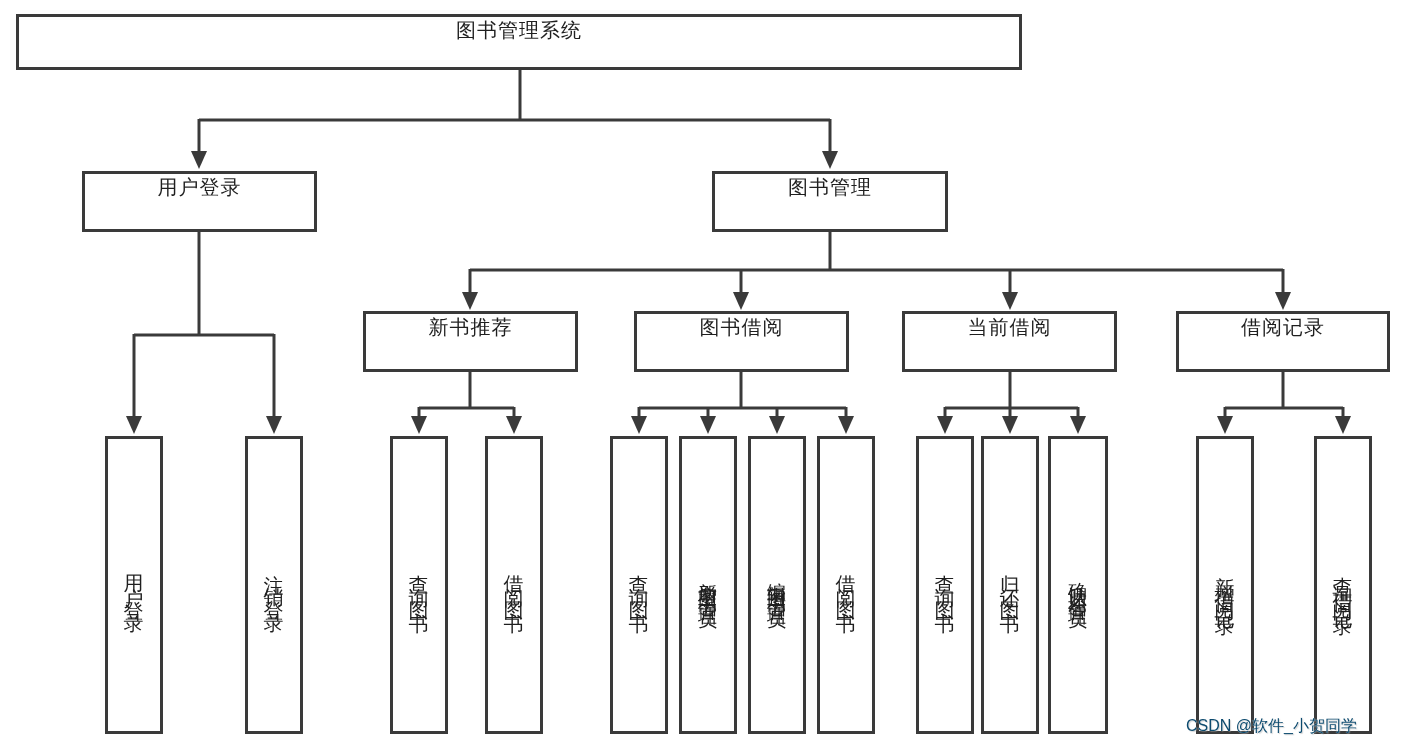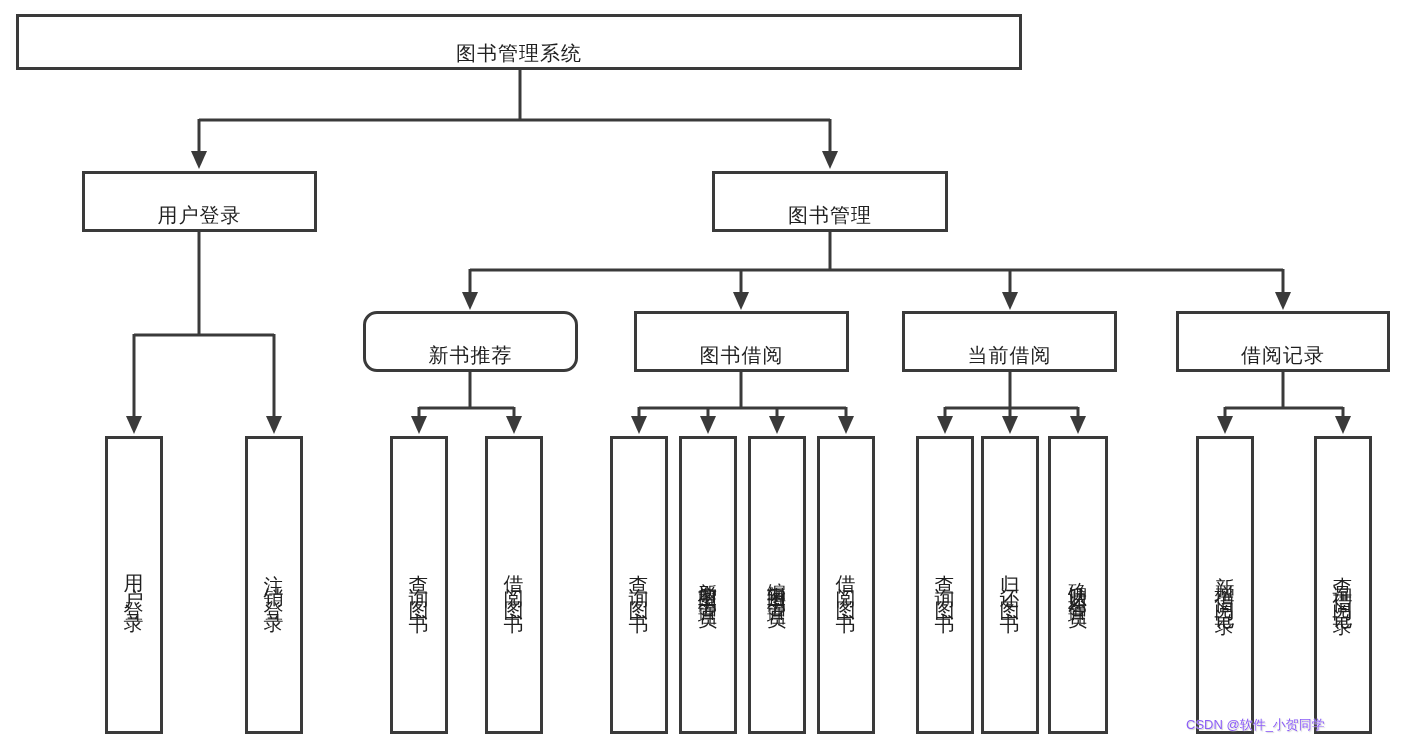--- a/index.html
+++ b/index.html
@@ -10,21 +10,21 @@
     overflow:hidden;
   }
   #stage { position:relative; width:1405px; height:747px; background:#ffffff; }
   #connector-layer { position:absolute; left:0; top:0; width:1405px; height:747px; }
 
   .box {
     position:absolute;
     box-sizing:border-box;
     border:3px solid #3a3a3a;
     background:#ffffff;
-    display:flex; align-items:flex-end; justify-content:center;
+    display:flex; align-items:flex-start; justify-content:center;
     color:#1f1f1f;
     font-size:20px;
     letter-spacing:1px;
     z-index:2;
   }
   .leaf {
     position:absolute;
     box-sizing:border-box;
     border:3px solid #3a3a3a;
     background:#ffffff;
@@ -41,21 +41,21 @@
     line-height:1;
     white-space:nowrap;
   }
   .leaf.len6 span { letter-spacing:8px; }
   .leaf.len9 span { font-size:19px; letter-spacing:4px; }
 
   
   .n-root  { left:16px;  top:14px;  width:1006px; height:56px; }
   .n-ulog  { left:82px;  top:171px; width:235px;  height:61px; }
   .n-bmgt  { left:712px; top:171px; width:236px;  height:61px;font-family:Liberation Mono, monospace; }
-  .n-nbr   { left:363px; top:311px; width:215px;  height:61px;border-radius:14px; }
+  .n-nbr   { left:363px; top:311px; width:215px;  height:61px; }
   .n-bbw   { left:634px; top:311px; width:215px;  height:61px; }
   .n-cbw   { left:902px; top:311px; width:215px;  height:61px; }
   .n-brr   { left:1176px;top:311px; width:214px;  height:61px; }
 
   .l-1  { left:105px; }
   .l-2  { left:245px; }
   .l-3  { left:390px; }
   .l-4  { left:485px; }
   .l-5  { left:610px; }
   .l-6  { left:679px; }
@@ -63,22 +63,22 @@
   .l-8  { left:817px; }
   .l-9  { left:916px; }
   .l-10 { left:981px; }
   .l-11 { left:1048px; width:60px; }
   .l-12 { left:1196px; }
   .l-13 { left:1314px; }
 
   #watermark {
     position:absolute;
     left:1186px; top:716px;
-    font-size:13px;
-    color:#8b5cf6;
+    font-size:16px;
+    color:#0c4a6e;
     text-shadow:0 0 1px rgba(255,255,255,0.9), 1px 1px 1px rgba(150,150,150,0.45);
     white-space:nowrap;
     z-index:5;
     pointer-events:none;
   }
 </style>
 </head>
 <body>
 
 <div id="stage">

